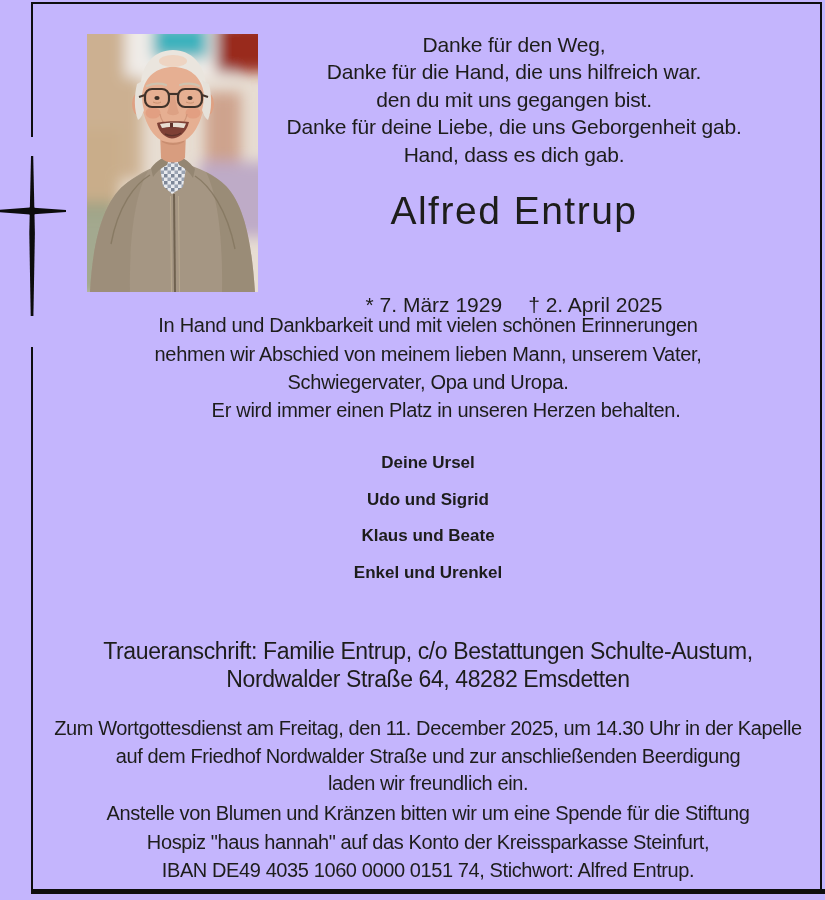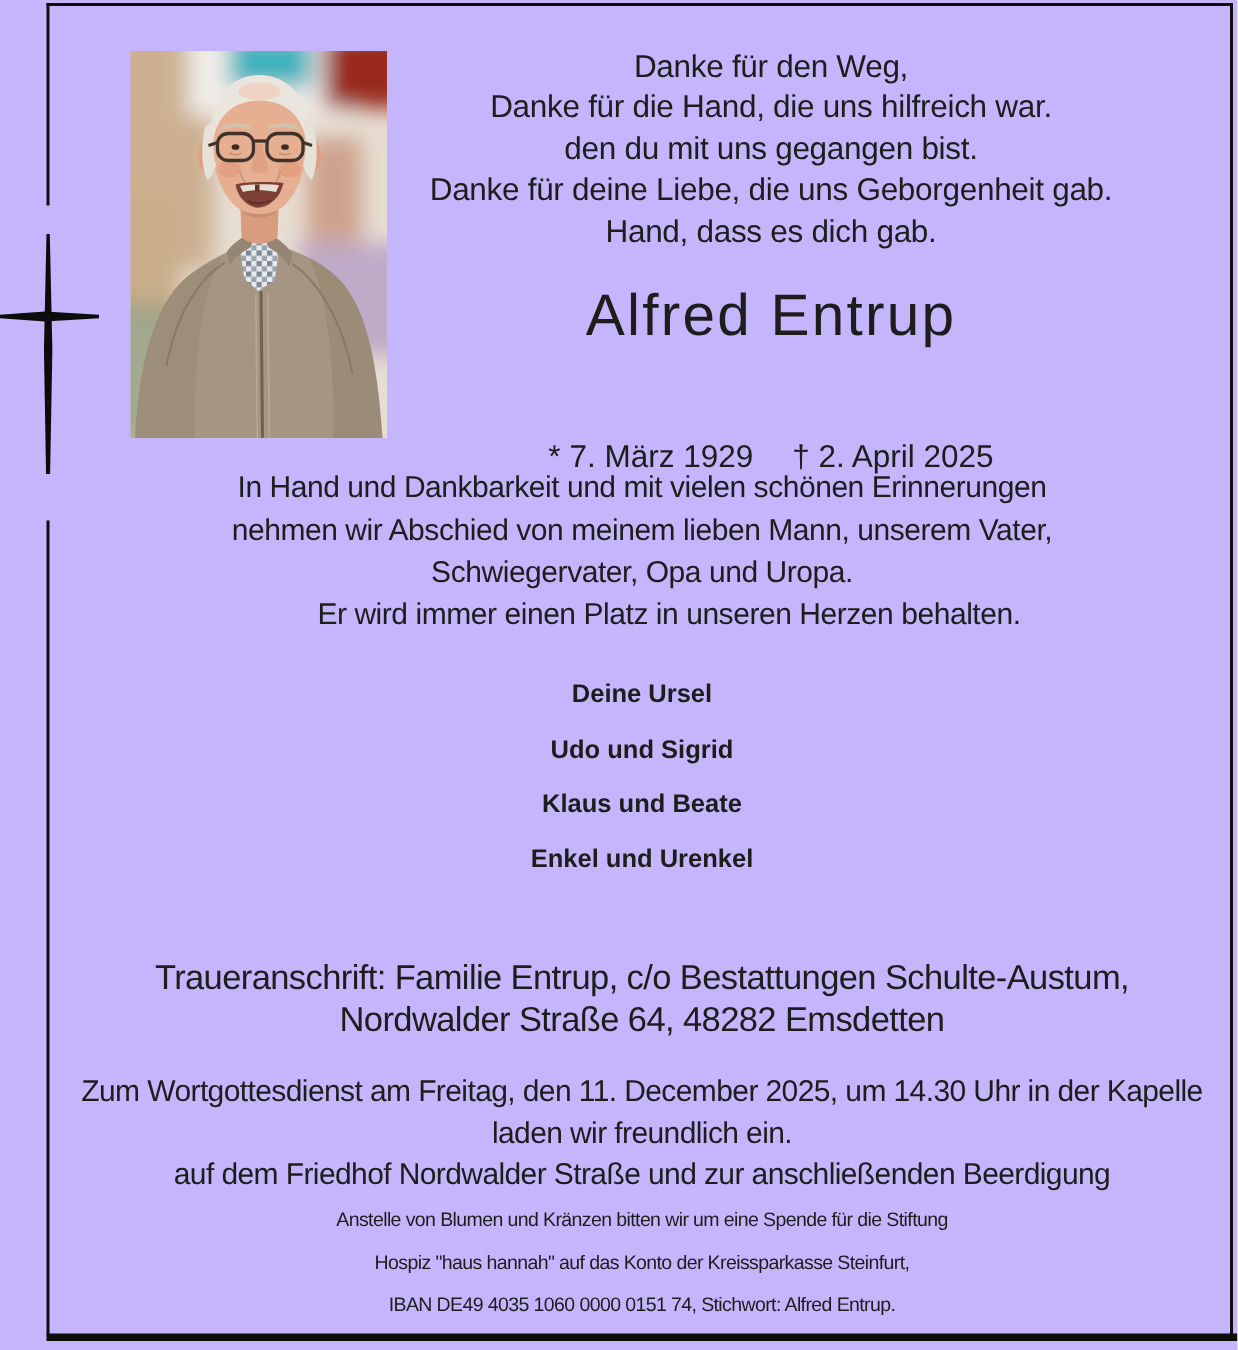--- a/index.html
+++ b/index.html
@@ -25,21 +25,21 @@
 
   .quote   { top:31px;  font-size:21px; line-height:27.4px; font-weight:300; letter-spacing:-0.2px; }
   .name    { top:181px; font-size:39px; font-weight:300; letter-spacing:1.5px; line-height:60px; }
   .dates   { top:252px; font-size:21px; font-weight:400;margin-top:41px; }
   .dates .death { margin-left:26px; }
   .tribute { top:311px; font-size:20px; line-height:28.6px; font-weight:300; letter-spacing:-0.3px; }
   .closing { top:399px; font-size:20px; font-weight:300; letter-spacing:-0.3px;padding-left:36px; }
   .mourners{ top:445px; font-size:17px; line-height:36.6px; font-weight:700; }
   .address { top:638px; font-size:23px; line-height:27.5px; font-weight:300; letter-spacing:-0.4px; }
   .service { top:715px; font-size:20px; line-height:27.6px; font-weight:300; letter-spacing:-0.4px; }
-  .donation{ top:799px; font-size:13px; line-height:28.6px; font-weight:300; letter-spacing:-0.4px; }
+  .donation{ top:799px; font-size:20px; line-height:28.6px; font-weight:300; letter-spacing:-0.4px; }
 </style>
 </head>
 <body>
 
 <div class="page">
 
   <div class="bseg b-top"></div>
   <div class="bseg b-right"></div>
   <div class="bseg b-bottom"></div>
   <div class="bseg b-left-a"></div>
@@ -175,22 +175,22 @@
     <div>Enkel und Urenkel</div>
   </div>
 
   <div class="full centered address">
     <div>Traueranschrift: Familie Entrup, c/o Bestattungen Schulte-Austum,</div>
     <div>Nordwalder Straße 64, 48282 Emsdetten</div>
   </div>
 
   <div class="full centered service">
     <div>Zum Wortgottesdienst am Freitag, den 11. December 2025, um 14.30 Uhr in der Kapelle</div>
+    <div>auf dem Friedhof Nordwalder Straße und zur anschließenden Beerdigung</div>
     <div>laden wir freundlich ein.</div>
-    <div>auf dem Friedhof Nordwalder Straße und zur anschließenden Beerdigung</div>
   </div>
 
   <div class="full centered donation">
     <div>Anstelle von Blumen und Kränzen bitten wir um eine Spende für die Stiftung</div>
     <div>Hospiz "haus hannah" auf das Konto der Kreissparkasse Steinfurt,</div>
     <div>IBAN DE49 4035 1060 0000 0151 74, Stichwort: Alfred Entrup.</div>
   </div>
 
 </div>
 

